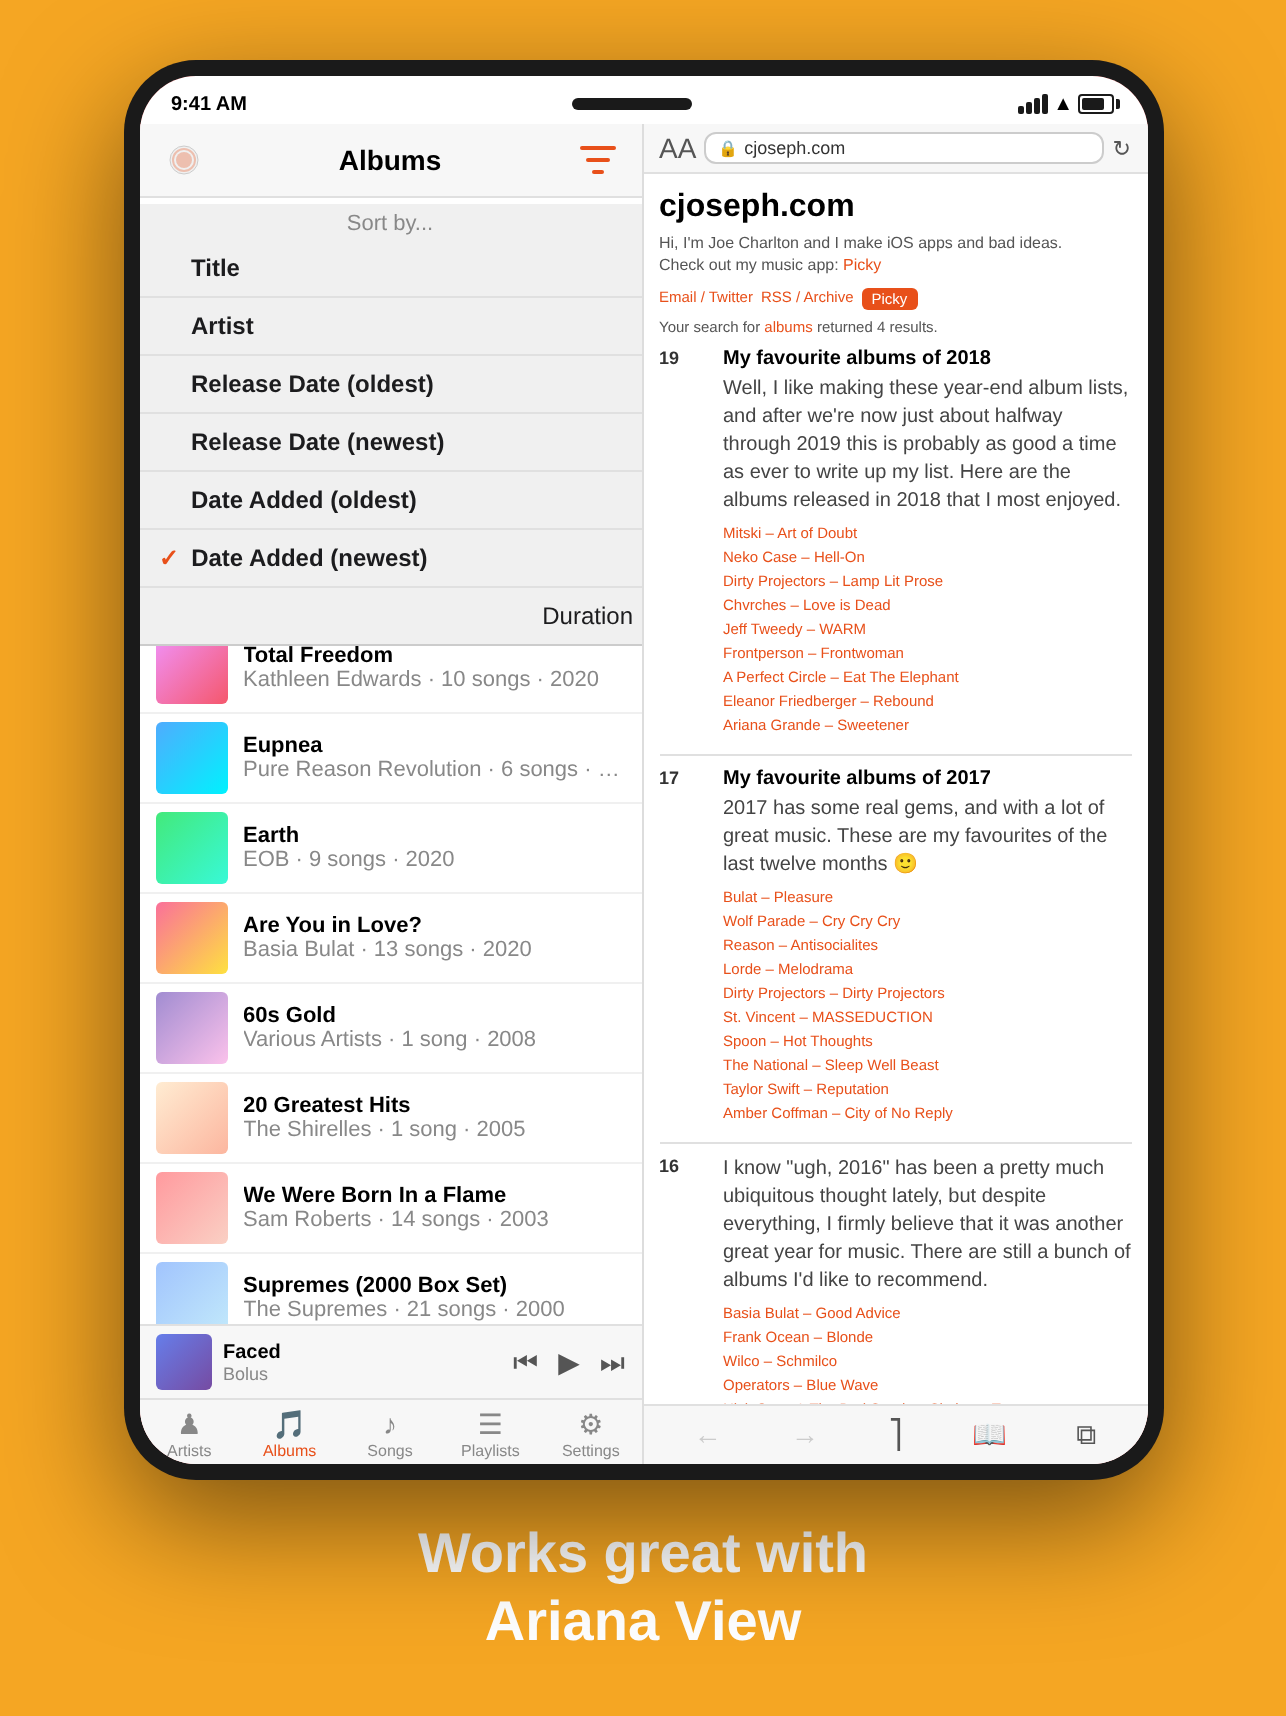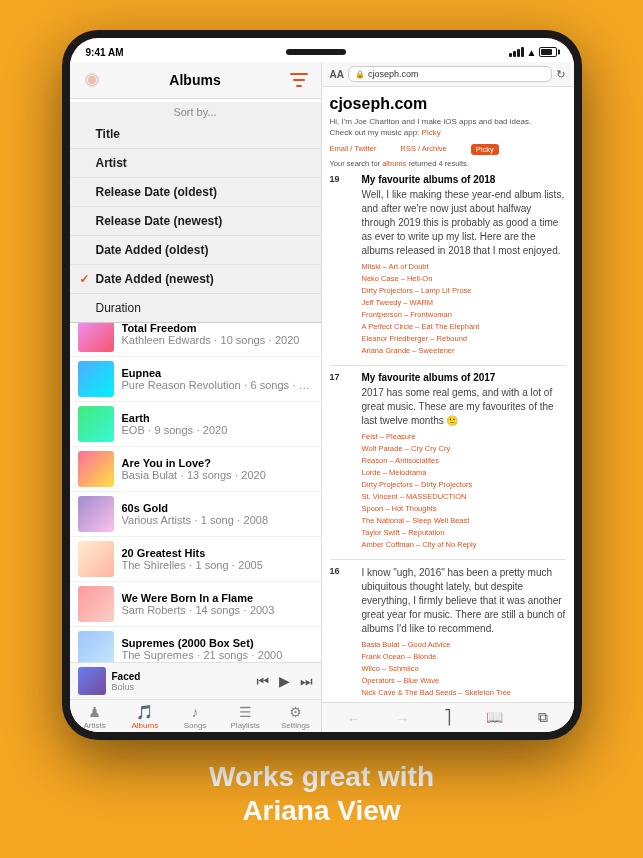--- a/index.html
+++ b/index.html
@@ -166,20 +166,21 @@
       padding-left: 26px;
     }
     .sort-item.checked {
       padding-left: 10px;
     }
     .sort-duration {
       padding: 7px 4px 7px 26px;
       font-size: 12px;
       color: #1c1c1e;
       font-weight: 500;
+      text-align: right;
     }
 
     
     .album-list {
       flex: 1;
       overflow: hidden;
     }
 
     .album-item {
       display: flex;
@@ -281,22 +282,22 @@
     .safari-nav {
       display: flex;
       align-items: center;
       padding: 4px 8px;
       gap: 4px;
       border-bottom: 0.5px solid #e0e0e0;
       background: #f7f7f7;
       flex-shrink: 0;
     }
     .safari-aa {
-      font-size: 10px;
-      font-weight: 700;
+      font-size: 14px;
+      font-weight: 400;
       color: #555;
     }
     .safari-url-bar {
       flex: 1;
       background: #fff;
       border: 0.5px solid #ccc;
       border-radius: 6px;
       padding: 2px 6px;
       font-size: 9px;
       color: #333;
@@ -558,57 +559,58 @@
             <span class="lock-icon">🔒</span>
             <span>cjoseph.com</span>
           </div>
           <span class="safari-reload">↻</span>
         </div>
 
         <div class="safari-content">
           <div class="site-title">cjoseph.com</div>
           <div class="site-desc">Hi, I'm Joe Charlton and I make iOS apps and bad ideas.<br>Check out my music app: <span class="album-link">Picky</span></div>
 
-          <div style="display:flex; gap:24px; margin-bottom:4px; font-size:7.5px; color:#888;">
+          <div style="display:flex; gap:4px; margin-bottom:4px; font-size:7.5px; color:#888;">
             <span style="color:#e8501a;">Email / Twitter</span>
             <span style="color:#e8501a;">RSS / Archive</span>
             <span style="background:#e8501a; color:#fff; padding:1px 5px; border-radius:3px;">Picky</span>
           </div>
 
           <div style="font-size:7.5px; color:#555; margin-bottom:6px;">
             Your search for <span class="search-highlight">albums</span> returned 4 results.
           </div>
 
           <div class="section-year">
             <div class="year-label">19</div>
             <div class="section-content">
               <div class="section-heading">My favourite albums of 2018</div>
               <div class="section-body">Well, I like making these year-end album lists, and after we're now just about halfway through 2019 this is probably as good a time as ever to write up my list. Here are the albums released in 2018 that I most enjoyed.</div>
               <div class="album-links-list">
                 <a class="album-link">Mitski – Art of Doubt</a>
                 <a class="album-link">Neko Case – Hell-On</a>
                 <a class="album-link">Dirty Projectors – Lamp Lit Prose</a>
+                <a class="album-link">Chvrches – Love is Dead</a>
                 <a class="album-link">Jeff Tweedy – WARM</a>
                 <a class="album-link">Frontperson – Frontwoman</a>
                 <a class="album-link">A Perfect Circle – Eat The Elephant</a>
                 <a class="album-link">Eleanor Friedberger – Rebound</a>
                 <a class="album-link">Ariana Grande – Sweetener</a>
               </div>
             </div>
           </div>
 
           <hr class="divider-line">
 
           <div class="section-year">
             <div class="year-label">17</div>
             <div class="section-content">
               <div class="section-heading">My favourite albums of 2017</div>
               <div class="section-body">2017 has some real gems, and with a lot of great music. These are my favourites of the last twelve months 🙂</div>
               <div class="album-links-list">
-                <a class="album-link">Feist – Pleasure</a>
+                <a class="album-link">Bulat – Pleasure</a>
                 <a class="album-link">Wolf Parade – Cry Cry Cry</a>
                 <a class="album-link">Reason – Antisocialites</a>
                 <a class="album-link">Lorde – Melodrama</a>
                 <a class="album-link">Dirty Projectors – Dirty Projectors</a>
                 <a class="album-link">St. Vincent – MASSEDUCTION</a>
                 <a class="album-link">Spoon – Hot Thoughts</a>
                 <a class="album-link">The National – Sleep Well Beast</a>
                 <a class="album-link">Taylor Swift – Reputation</a>
                 <a class="album-link">Amber Coffman – City of No Reply</a>
               </div>

